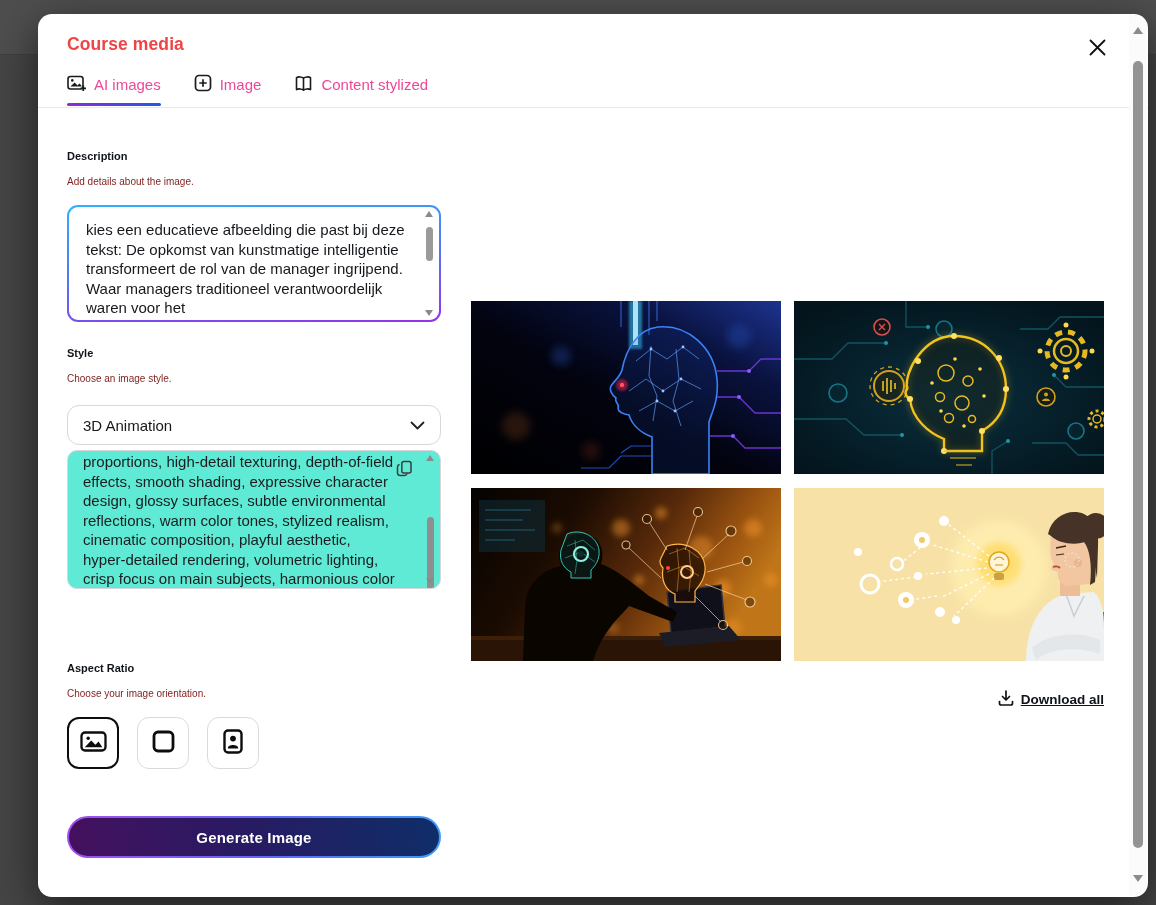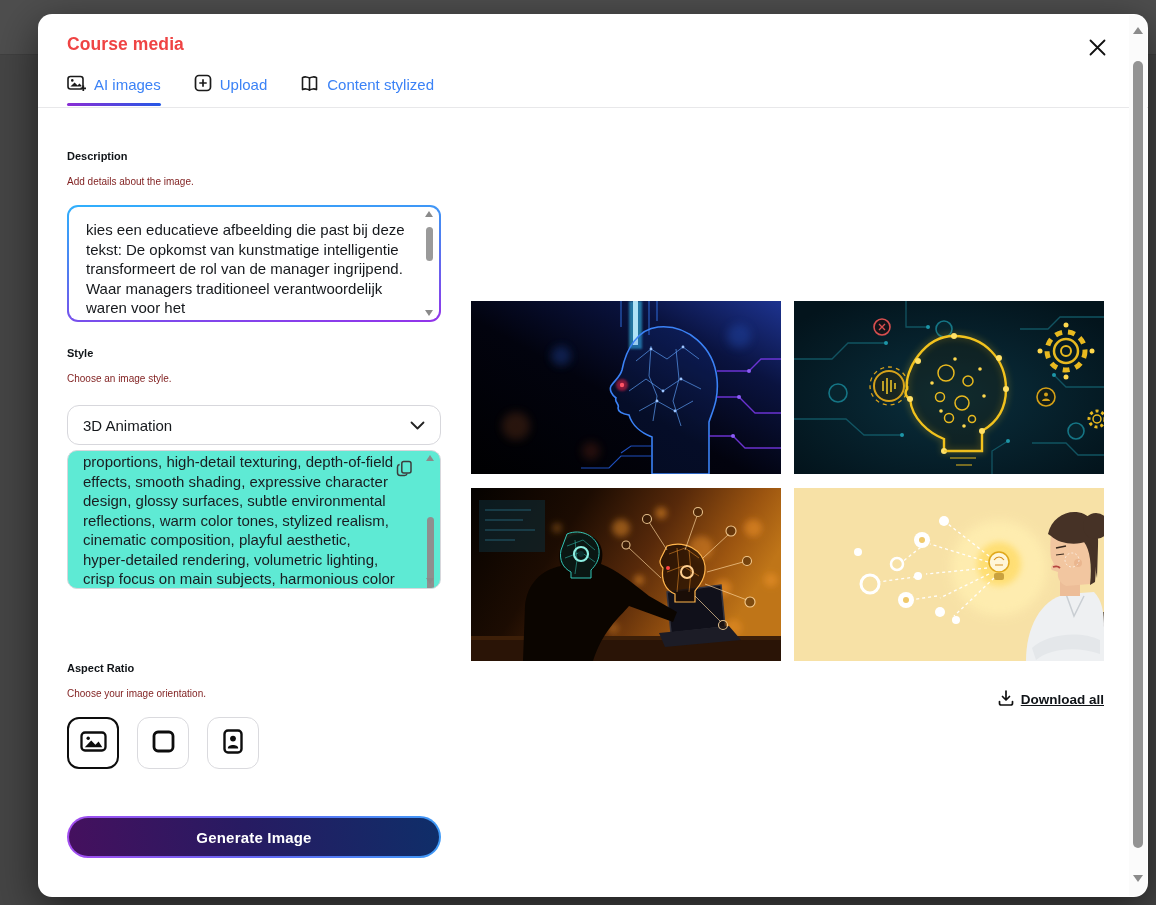--- a/index.html
+++ b/index.html
@@ -9,21 +9,21 @@
   .topbar { position:absolute; left:0; top:0; width:100%; height:55px; background:#4e4e4e; border-bottom:1px solid #404040; }
 
   .modal { position:absolute; left:38px; top:14px; width:1110px; height:883px; background:#ffffff;
            border-radius:14px; box-shadow:0 12px 44px rgba(0,0,0,.55); }
 
   .m-title { position:absolute; left:29px; top:20px; font-size:17.5px; font-weight:700; color:#ef4444; letter-spacing:.1px; }
 
   .close-btn { position:absolute; right:38px; top:22px; width:26px; height:26px; display:flex; align-items:center; justify-content:center; cursor:pointer; background:none; border:none; }
 
   .tabs { position:absolute; left:29px; top:60px; display:flex; gap:33px; }
-  .tab { position:relative; display:flex; align-items:center; gap:8px; font-size:15px; color:#3b82f6; padding-bottom:11px; cursor:pointer; }
+  .tab { position:relative; display:flex; align-items:center; gap:8px; font-size:15px; color:#ec4899; padding-bottom:11px; cursor:pointer; }
   .tab.active::after { content:""; position:absolute; left:0; right:0; bottom:0; height:3px; border-radius:2px;
                        background:linear-gradient(90deg,#8a2dd4,#2458e6); }
   .tabs-divider { position:absolute; left:0; right:0; top:93px; height:1px; background:#e8e8ea; }
 
   .sec-label { position:absolute; left:29px; font-size:11px; font-weight:700; color:#101418; }
   .sec-hint  { position:absolute; left:29px; font-size:10px; color:#7f1d1d; }
 
   
   .desc-wrap { position:absolute; left:29px; top:191px; width:374px; height:117px; padding:2px; border-radius:11px;
                background:linear-gradient(175deg,#2fb0fd 0%, #4f7cf0 45%, #9333ea 100%); }
@@ -106,21 +106,21 @@
       </span>
       <span>AI images</span>
     </div>
     <div class="tab">
       <span>
         <svg width="18" height="18" viewBox="0 0 18 18" fill="none">
           <rect x="1.5" y="1.5" width="15" height="15" rx="3.5" stroke="#1b1b1b" stroke-width="1.7"></rect>
           <path d="M9,5.3 V12.7 M5.3,9 H12.7" stroke="#1b1b1b" stroke-width="1.7"></path>
         </svg>
       </span>
-      <span>Upload</span>
+      <span>Image</span>
     </div>
     <div class="tab">
       <span>
         <svg width="19" height="17" viewBox="0 0 19 17" fill="none">
           <path d="M9.5,3.2 C7.8,1.7 4.3,1.5 2.5,2.6 L2.5,14.6 C4.3,13.5 7.8,13.7 9.5,15.2 C11.2,13.7 14.7,13.5 16.5,14.6 L16.5,2.6 C14.7,1.5 11.2,1.7 9.5,3.2 Z M9.5,3.2 L9.5,15.2" stroke="#1b1b1b" stroke-width="1.6" stroke-linejoin="round"></path>
         </svg>
       </span>
       <span>Content stylized</span>
     </div>
   </div>

